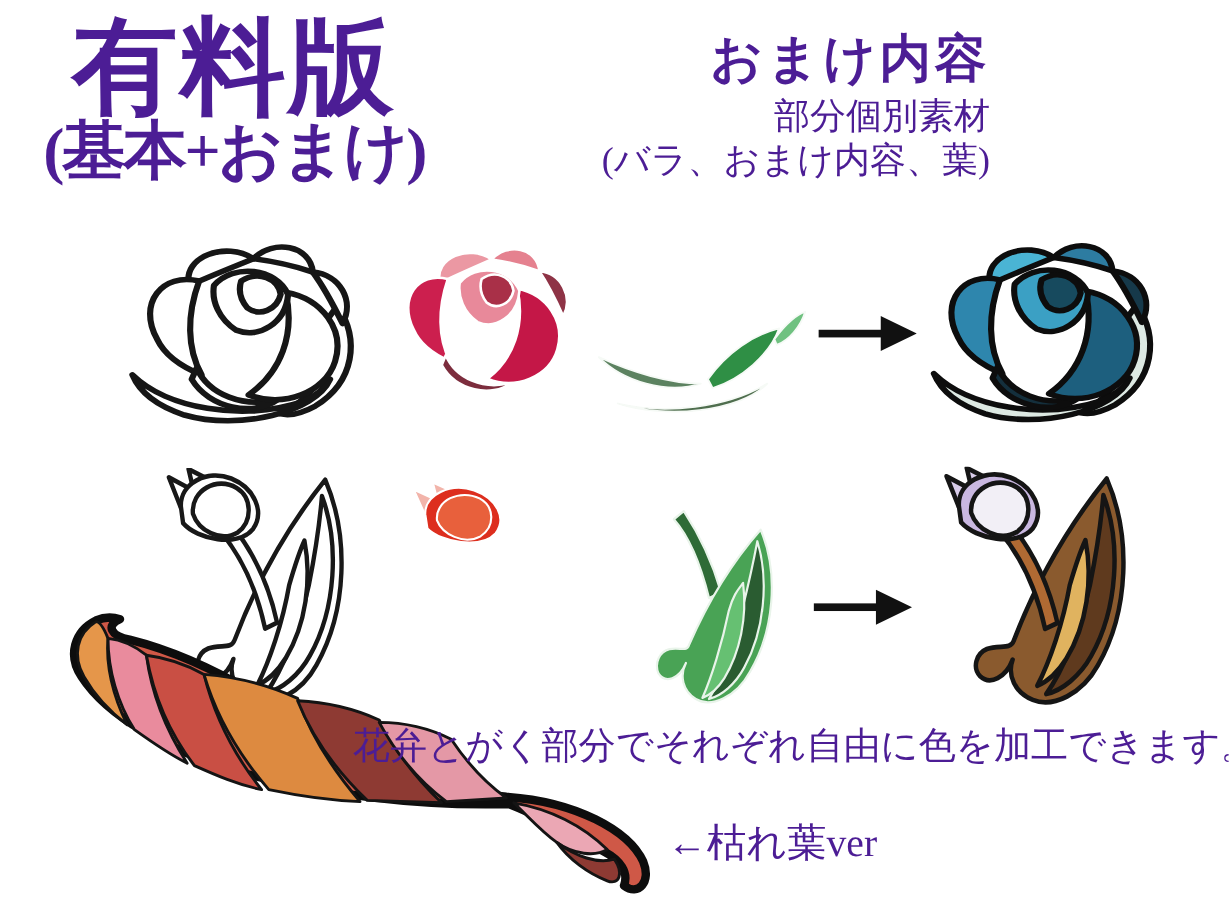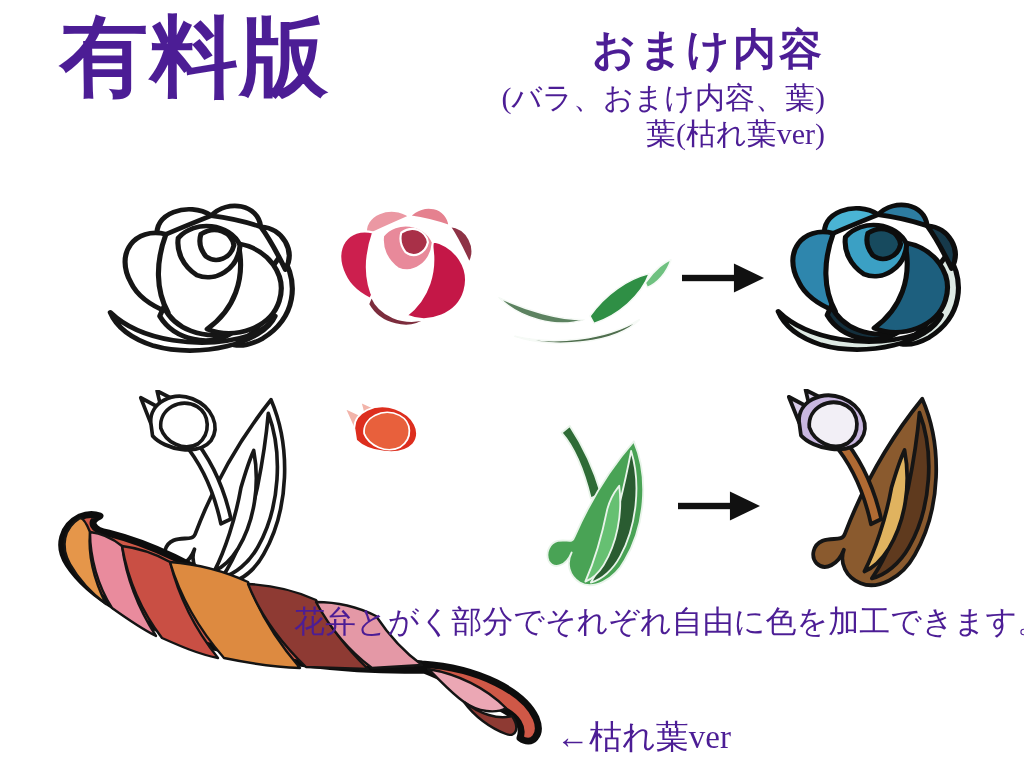--- a/index.html
+++ b/index.html
@@ -8,21 +8,21 @@
     overflow:hidden;font-family:"Liberation Serif","DejaVu Serif",serif;color:#4c1d95;
   }
   .abs{position:absolute;}
   
   .title-main{left:60px;top:14px;font-size:88px;font-weight:600;letter-spacing:2px;line-height:1;}
   .title-sub{left:36px;top:100px;font-size:53px;font-weight:600;letter-spacing:-2px;line-height:1;white-space:nowrap;}
   .bonus{left:405px;top:28px;width:420px;text-align:right;line-height:1;}
   .bonus-heading{font-size:43px;font-weight:600;letter-spacing:3px;margin:0 0 12px 0;}
   .bonus-line{font-size:30px;font-weight:500;margin:6px 0;white-space:nowrap;}
   .caption-note{left:294px;top:601px;font-size:31px;font-weight:500;white-space:nowrap;letter-spacing:0px;}
-  .caption-dried{left:556px;top:715px;font-size:33px;font-weight:500;white-space:nowrap;}
+  .caption-dried{left:556px;top:680px;font-size:33px;font-weight:500;white-space:nowrap;}
   
   svg{display:block;}
   svg path,svg polygon,svg rect{stroke-linejoin:round;stroke-linecap:round;}
   
   .rose-bw path{fill:#ffffff;stroke:#161616;stroke-width:5;}
   .rose-red path{stroke:#ffffff;stroke-width:2.6;}
   .rose-red .leafL,.rose-red .leafR{display:none;}
   .rose-red .pBackL{fill:#eb98a3}.rose-red .pBackM{fill:#e5818f}.rose-red .pBackR{fill:#8e3346}
   .rose-red .pLeft{fill:#cc1f4e}.rose-red .pWrap{fill:#c41747}.rose-red .bud{fill:#e8899a}
   .rose-red .budIn{fill:#a93048}.rose-red .pBottom{fill:#7c2d3d}
@@ -48,25 +48,26 @@
   
   .dried .outer{fill:#cf5847;stroke:#0d0d0d;stroke-width:7;}
   .dried .cell{stroke:#141414;stroke-width:2.4;}
 </style>
 </head>
 <body>
 
 <div id="canvas">
 
   <div class="abs title-main">有料版</div>
+  <div class="abs title-sub">(基本+おまけ)</div>
 
   <div class="abs bonus">
     <div class="bonus-heading">おまけ内容</div>
+    <div class="bonus-line">部分個別素材</div>
     <div class="bonus-line">(バラ、おまけ内容、葉)</div>
-    <div class="bonus-line">葉(枯れ葉ver)</div>
   </div>
 
   <svg class="abs rose-bw" style="left:100px;top:197px;" width="206" height="160" viewBox="0 0 200 172" preserveAspectRatio="none" aria-label="rose-lineart">
     <path class="leafR" d="M176,62 C194,92 190,130 158,152 C148,158 138,161 130,159 C158,144 176,112 168,74 Z"></path>
     <path class="leafL" d="M10,124 C38,154 98,166 148,148 C160,142 166,136 170,128 C158,158 96,174 52,160 C30,152 16,140 10,124 Z"></path>
     <path class="pBackL" d="M56,44 C50,18 86,4 108,20 C90,28 72,36 56,44 Z"></path>
     <path class="pBackM" d="M108,20 C124,2 154,8 156,32 C140,26 122,22 108,20 Z"></path>
     <path class="pBackR" d="M156,32 C178,34 190,58 180,78 C172,60 164,44 156,32 Z"></path>
     <path class="pLeft" d="M30,92 C14,60 34,32 64,40 C54,70 54,100 66,124 C48,116 36,106 30,92 Z"></path>
     <path class="pBottom" d="M62,118 C72,142 100,154 128,146 C108,162 72,154 58,128 Z"></path>

